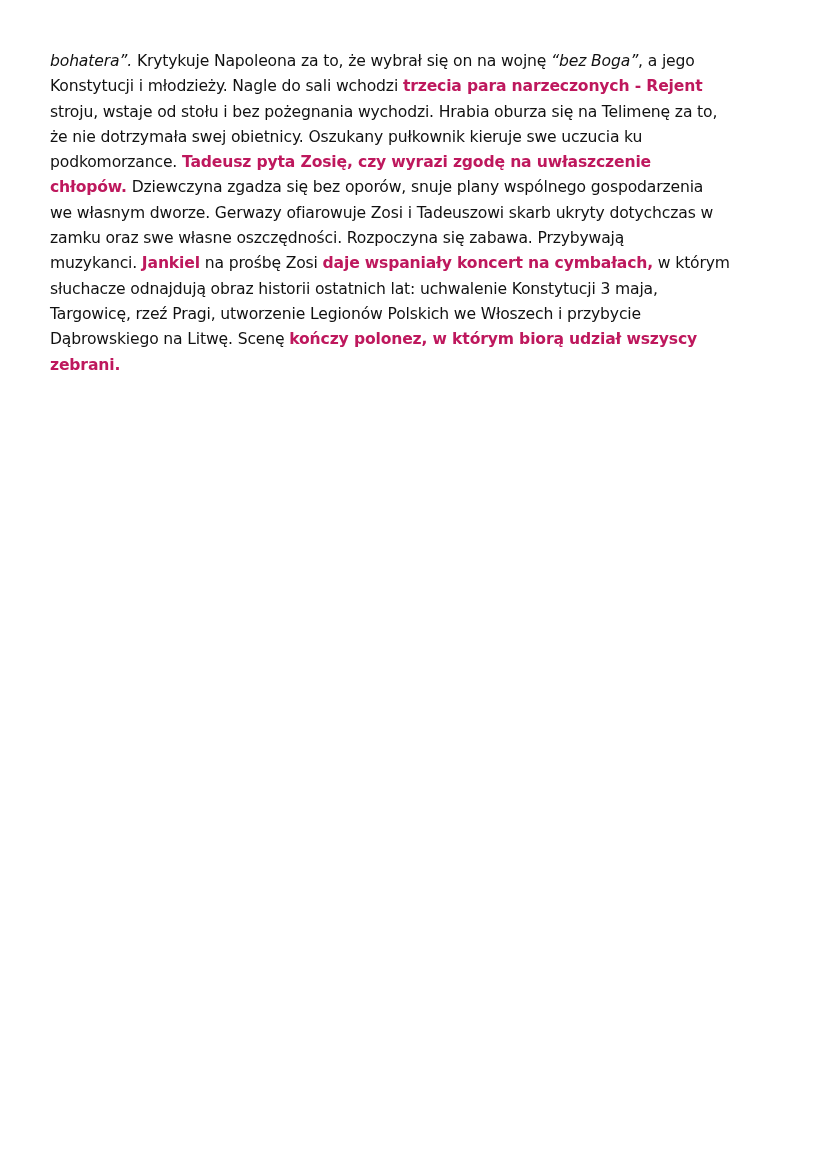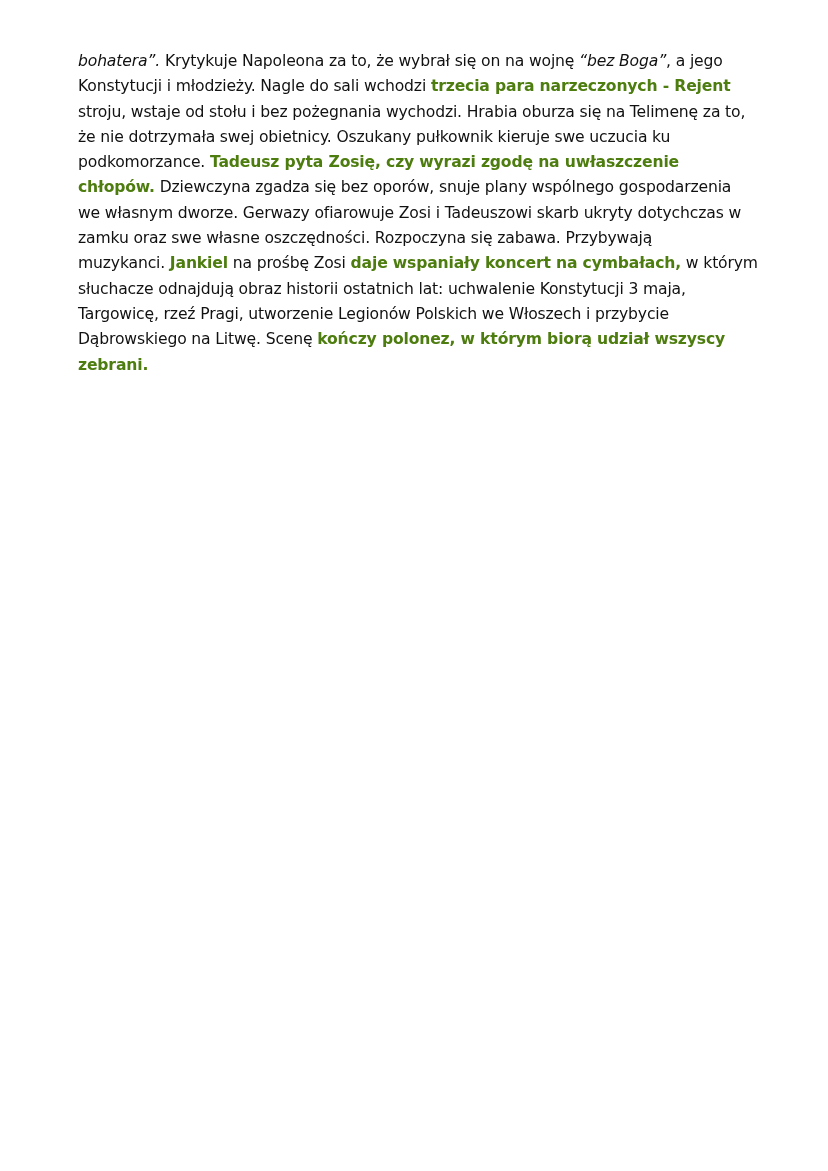--- a/index.html
+++ b/index.html
@@ -8,22 +8,22 @@
     position: absolute;
     left: 50px;
     top: 49px;
     width: 730px;
     font-family: "DejaVu Sans", sans-serif;
     font-size: 15.6px;
     line-height: 25.3px;
     color: #111111;
     letter-spacing: -0.15px;
   }
-  .line { white-space: nowrap; display: block; height: 25.3px; margin-left: 28px; }
-  .b { font-weight: bold; color: #4d7c0f; }
+  .line { white-space: nowrap; display: block; height: 25.3px; }
+  .b { font-weight: bold; color: #be185d; }
   .i { font-style: italic; }
 </style>
 </head>
 <body>
 
 <div class="page">
   <div id="body-text">
       <span class="line"><span class="i">bohatera”.</span><span> Krytykuje Napoleona za to, że wybrał się on na wojnę </span><span class="i">“bez Boga”</span><span>, a jego</span></span>
       <span class="line"><span>Konstytucji i młodzieży. Nagle do sali wchodzi </span><span class="b">trzecia para narzeczonych - Rejent</span></span>
       <span class="line"><span>stroju, wstaje od stołu i bez pożegnania wychodzi. Hrabia oburza się na Telimenę za to,</span></span>

